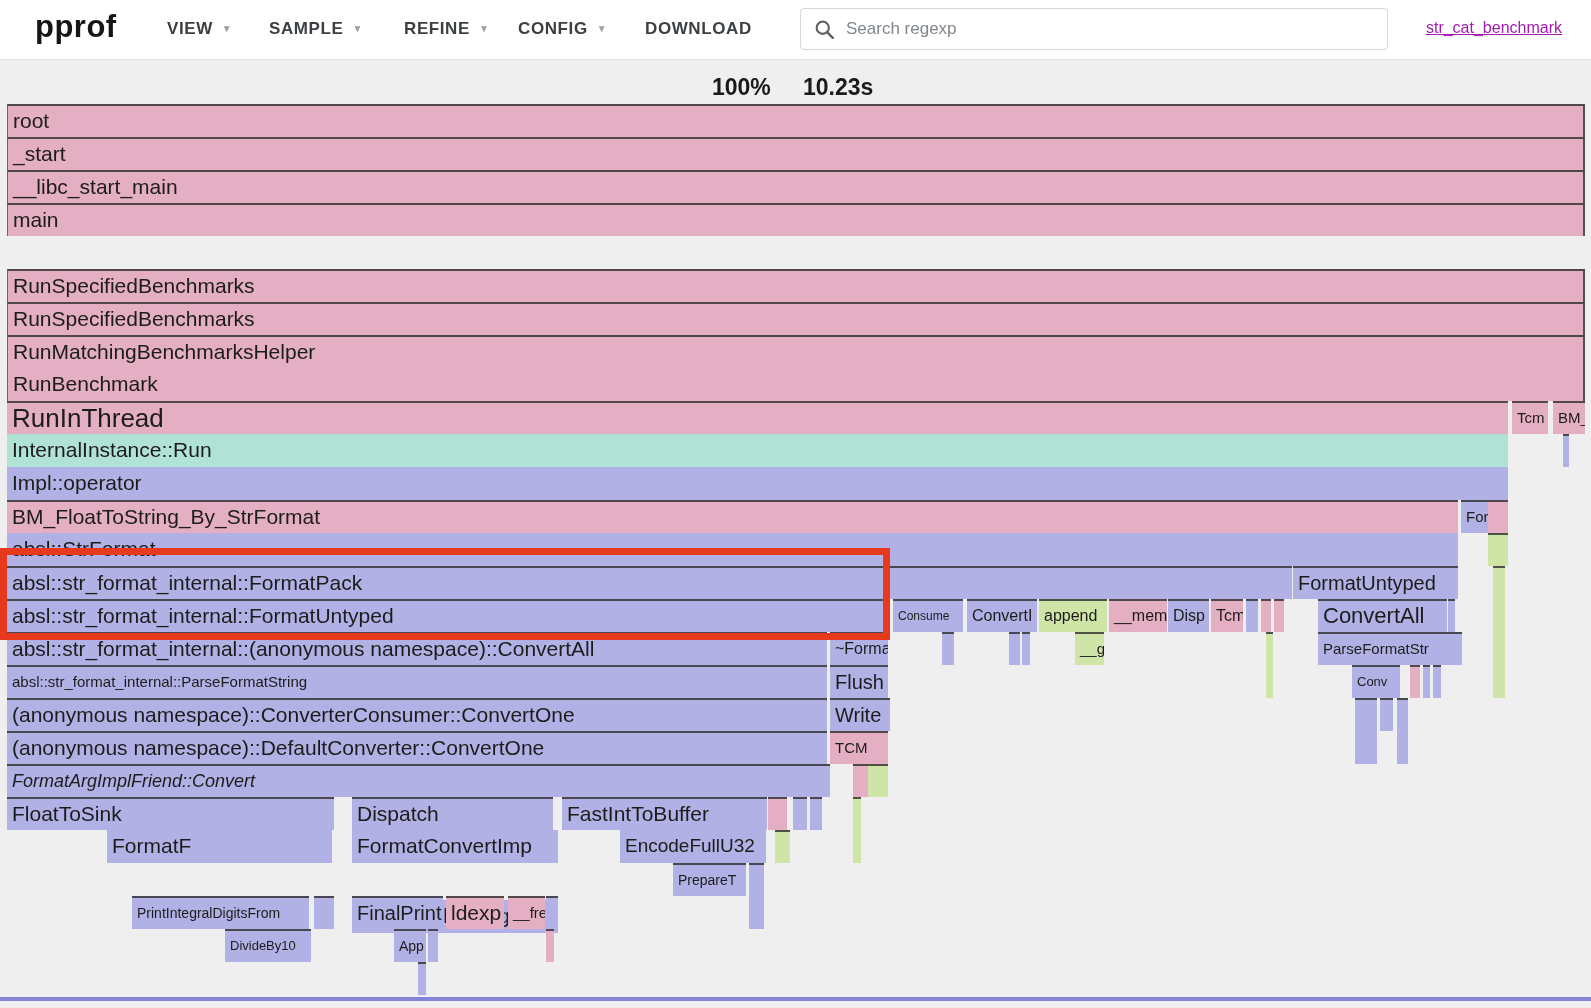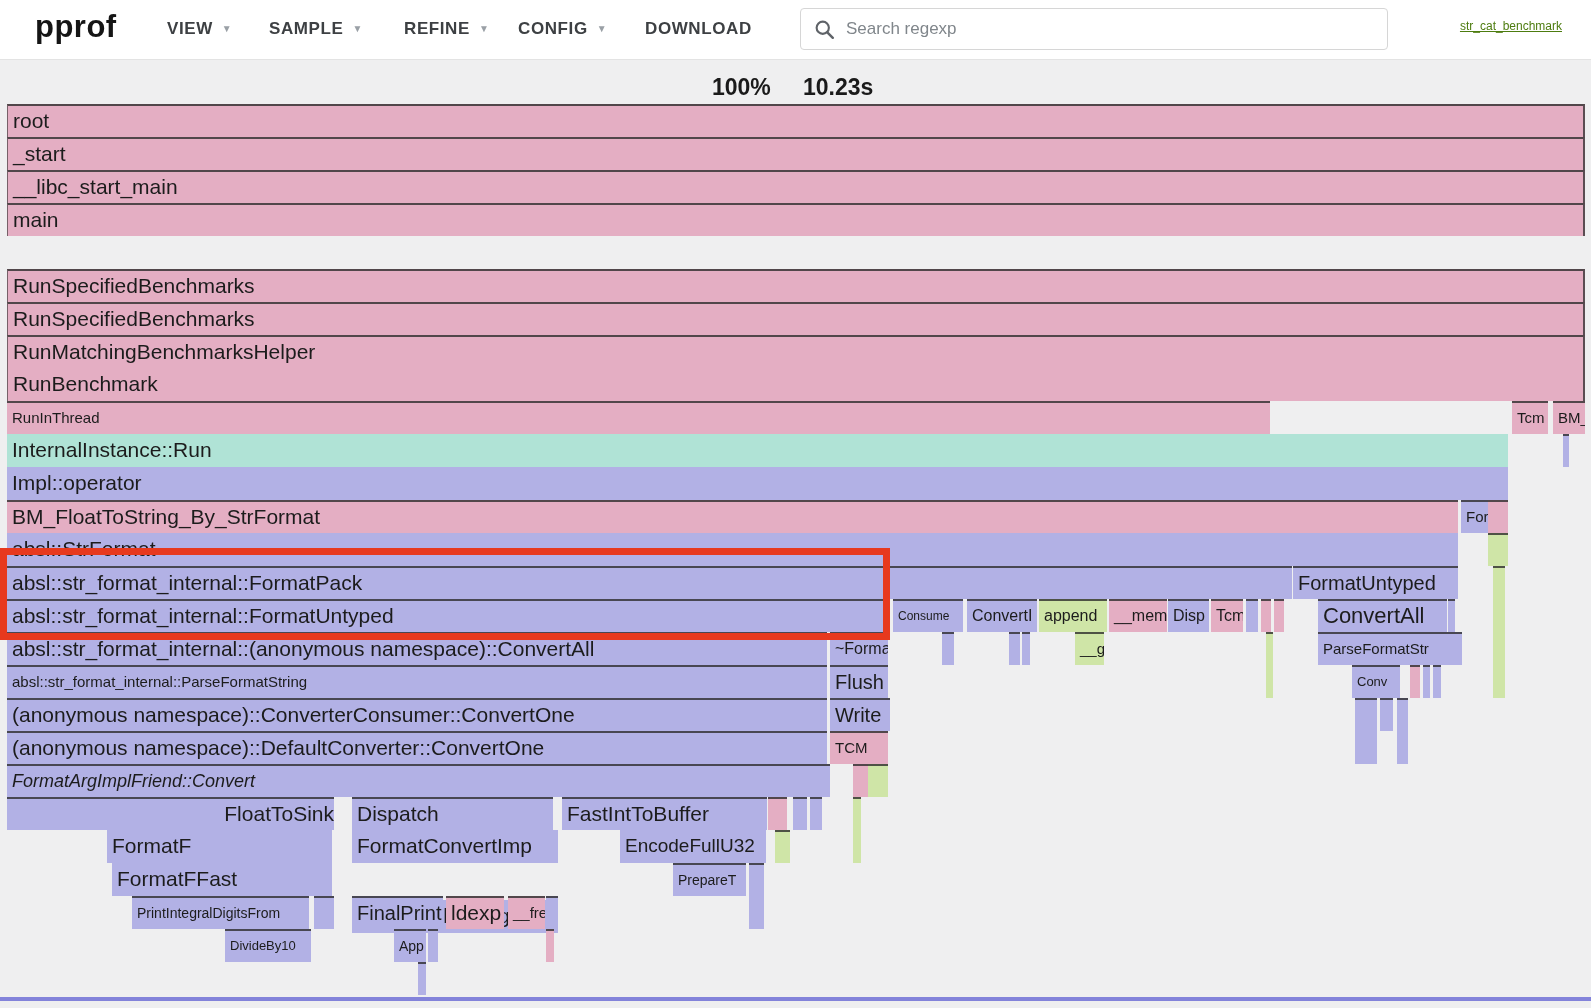--- a/index.html
+++ b/index.html
@@ -15,21 +15,21 @@
                letter-spacing:0.6px; white-space:nowrap; cursor:pointer; }
   .menu-caret { display:inline-block; margin-left:9px; font-size:10px; color:#9aa0a6;
                 transform:translateY(-2px); }
   #searchbox { position:absolute; left:800px; top:8px; width:588px; height:42px;
                background:#fff; border:1px solid #d6d6d6; border-radius:4px;
                display:flex; align-items:center; padding-left:13px; }
   #searchbox svg { flex:0 0 auto; }
   #search-input { border:none; outline:none; font-size:17px; color:#6d28d9; margin-left:11px;
                   width:520px; font-family:"Liberation Sans",sans-serif; background:transparent; }
   #search-input::placeholder { color:#80868b; }
-  #profile-link { position:absolute; right:29px; top:19px; font-size:12px; color:#4d7c0f;
+  #profile-link { position:absolute; right:29px; top:19px; font-size:16px; color:#a21caf;
                   white-space:nowrap; }
 
   
   .summary-num { position:absolute; top:74px; font-size:23px; font-weight:700; color:#1a1a1a; z-index:2; }
   #summary-percent { left:712px; }
   #summary-time  { left:803px; }
 
   
   #flame { position:absolute; left:0; top:0; width:1591px; height:1008px; z-index:1; }
   .fbox { position:absolute; height:33px; white-space:nowrap; overflow:hidden;
@@ -51,21 +51,21 @@
 
 <div id="flame">
     <div class="fbox sb" style="left: 7px; top: 104px; width: 1578px; background: rgb(228, 174, 195); font-size: 21px;">root</div>
     <div class="fbox sb" style="left: 7px; top: 137px; width: 1578px; background: rgb(228, 174, 195); font-size: 21px;">_start</div>
     <div class="fbox sb" style="left: 7px; top: 170px; width: 1578px; background: rgb(228, 174, 195); font-size: 21px;">__libc_start_main</div>
     <div class="fbox sb" style="left: 7px; top: 203px; width: 1578px; background: rgb(228, 174, 195); font-size: 21px;">main</div>
     <div class="fbox sb" style="left: 7px; top: 269px; width: 1578px; background: rgb(228, 174, 195); font-size: 21px;">RunSpecifiedBenchmarks</div>
     <div class="fbox sb" style="left: 7px; top: 302px; width: 1578px; background: rgb(228, 174, 195); font-size: 21px;">RunSpecifiedBenchmarks</div>
     <div class="fbox sb" style="left: 7px; top: 335px; width: 1578px; background: rgb(228, 174, 195); font-size: 21px;">RunMatchingBenchmarksHelper</div>
     <div class="fbox nb sb" style="left: 7px; top: 368px; width: 1578px; background: rgb(228, 174, 195); font-size: 21px;">RunBenchmark</div>
-    <div class="fbox" style="left: 7px; top: 401px; width: 1263px; background: rgb(228, 174, 195); font-size: 15px;">RunInThread</div>
+    <div class="fbox" style="left: 7px; top: 401px; width: 1501px; background: rgb(228, 174, 195); font-size: 26px;">RunInThread</div>
     <div class="fbox" style="left: 1512px; top: 401px; width: 36px; background: rgb(228, 174, 195); font-size: 15px;">Tcm</div>
     <div class="fbox" style="left: 1553px; top: 401px; width: 32px; background: rgb(228, 174, 195); font-size: 15px;">BM_</div>
     <div class="fbox nb" style="left: 7px; top: 434px; width: 1501px; background: rgb(176, 227, 214); font-size: 21px;">InternalInstance::Run</div>
     <div class="fbox" style="left: 1563px; top: 434px; width: 6px; background: rgb(178, 177, 229); font-size: 21px;"></div>
     <div class="fbox nb" style="left: 7px; top: 467px; width: 1501px; background: rgb(178, 177, 229); font-size: 21px;">Impl::operator</div>
     <div class="fbox" style="left: 7px; top: 500px; width: 1451px; background: rgb(228, 174, 195); font-size: 21px;">BM_FloatToString_By_StrFormat</div>
     <div class="fbox" style="left: 1461px; top: 500px; width: 27px; background: rgb(178, 177, 229); font-size: 15px;">For</div>
     <div class="fbox" style="left: 1488px; top: 500px; width: 20px; background: rgb(228, 174, 195); font-size: 21px;"></div>
     <div class="fbox nb" style="left: 7px; top: 533px; width: 1451px; background: rgb(178, 177, 229); font-size: 21px;">absl::StrFormat</div>
     <div class="fbox" style="left: 1488px; top: 533px; width: 20px; background: rgb(207, 229, 167); font-size: 21px;"></div>
@@ -108,33 +108,32 @@
     <div class="fbox" style="left: 1380px; top: 698px; width: 13px; background: rgb(178, 177, 229); font-size: 21px;"></div>
     <div class="fbox" style="left: 1397px; top: 698px; width: 11px; background: rgb(178, 177, 229); font-size: 21px;"></div>
     <div class="fbox" style="left: 7px; top: 731px; width: 820px; background: rgb(178, 177, 229); font-size: 21px;">(anonymous namespace)::DefaultConverter::ConvertOne</div>
     <div class="fbox" style="left: 830px; top: 731px; width: 38px; background: rgb(228, 174, 195); font-size: 15px;">TCM</div>
     <div class="fbox" style="left: 868px; top: 731px; width: 20px; background: rgb(228, 174, 195); font-size: 21px;"></div>
     <div class="fbox nb" style="left: 1355px; top: 731px; width: 22px; background: rgb(178, 177, 229); font-size: 21px;"></div>
     <div class="fbox nb" style="left: 1397px; top: 731px; width: 11px; background: rgb(178, 177, 229); font-size: 21px;"></div>
     <div class="fbox" style="left: 7px; top: 764px; width: 823px; background: rgb(178, 177, 229); font-size: 18px; font-style: italic;">FormatArgImplFriend::Convert</div>
     <div class="fbox" style="left: 853px; top: 764px; width: 15px; background: rgb(228, 174, 195); font-size: 21px;"></div>
     <div class="fbox" style="left: 868px; top: 764px; width: 20px; background: rgb(207, 229, 167); font-size: 21px;"></div>
-    <div class="fbox" style="left: 7px; top: 797px; width: 327px; background: rgb(178, 177, 229); font-size: 21px; text-align: right;">FloatToSink</div>
+    <div class="fbox" style="left: 7px; top: 797px; width: 327px; background: rgb(178, 177, 229); font-size: 21px;">FloatToSink</div>
     <div class="fbox" style="left: 352px; top: 797px; width: 201px; background: rgb(178, 177, 229); font-size: 21px;">Dispatch</div>
     <div class="fbox" style="left: 562px; top: 797px; width: 205px; background: rgb(178, 177, 229); font-size: 21px;">FastIntToBuffer</div>
     <div class="fbox" style="left: 768px; top: 797px; width: 19px; background: rgb(228, 174, 195); font-size: 21px;"></div>
     <div class="fbox" style="left: 793px; top: 797px; width: 14px; background: rgb(178, 177, 229); font-size: 21px;"></div>
     <div class="fbox" style="left: 810px; top: 797px; width: 12px; background: rgb(178, 177, 229); font-size: 21px;"></div>
     <div class="fbox" style="left: 853px; top: 797px; width: 8px; background: rgb(207, 229, 167); font-size: 21px;"></div>
     <div class="fbox nb" style="left: 107px; top: 830px; width: 225px; background: rgb(178, 177, 229); font-size: 21px;">FormatF</div>
     <div class="fbox nb" style="left: 352px; top: 830px; width: 206px; background: rgb(178, 177, 229); font-size: 21px;">FormatConvertImp</div>
     <div class="fbox nb" style="left: 620px; top: 830px; width: 146px; background: rgb(178, 177, 229); font-size: 19px;">EncodeFullU32</div>
     <div class="fbox" style="left: 775px; top: 830px; width: 15px; background: rgb(207, 229, 167); font-size: 21px;"></div>
     <div class="fbox nb" style="left: 853px; top: 830px; width: 8px; background: rgb(207, 229, 167); font-size: 21px;"></div>
-    <div class="fbox nb" style="left: 112px; top: 863px; width: 220px; background: rgb(178, 177, 229); font-size: 21px;">FormatFFast</div>
     <div class="fbox nb" style="left: 352px; top: 863px; width: 206px; background: rgb(178, 177, 229); font-size: 21px; margin-top: 37px;">ConvertFloatArg</div>
     <div class="fbox" style="left: 673px; top: 863px; width: 73px; background: rgb(178, 177, 229); font-size: 14px;">PrepareT</div>
     <div class="fbox" style="left: 749px; top: 863px; width: 15px; background: rgb(178, 177, 229); font-size: 21px;"></div>
     <div class="fbox" style="left: 132px; top: 896px; width: 177px; background: rgb(178, 177, 229); font-size: 14px;">PrintIntegralDigitsFrom</div>
     <div class="fbox" style="left: 314px; top: 896px; width: 20px; background: rgb(178, 177, 229); font-size: 21px;"></div>
     <div class="fbox" style="left: 352px; top: 896px; width: 91px; background: rgb(178, 177, 229); font-size: 20px;">FinalPrint</div>
     <div class="fbox" style="left: 446px; top: 896px; width: 58px; background: rgb(228, 174, 195); font-size: 21px;">ldexp</div>
     <div class="fbox" style="left: 508px; top: 896px; width: 37px; background: rgb(228, 174, 195); font-size: 15px;">__fre</div>
     <div class="fbox" style="left: 546px; top: 896px; width: 12px; background: rgb(178, 177, 229); font-size: 21px;"></div>
     <div class="fbox nb" style="left: 749px; top: 896px; width: 15px; background: rgb(178, 177, 229); font-size: 21px;"></div>

